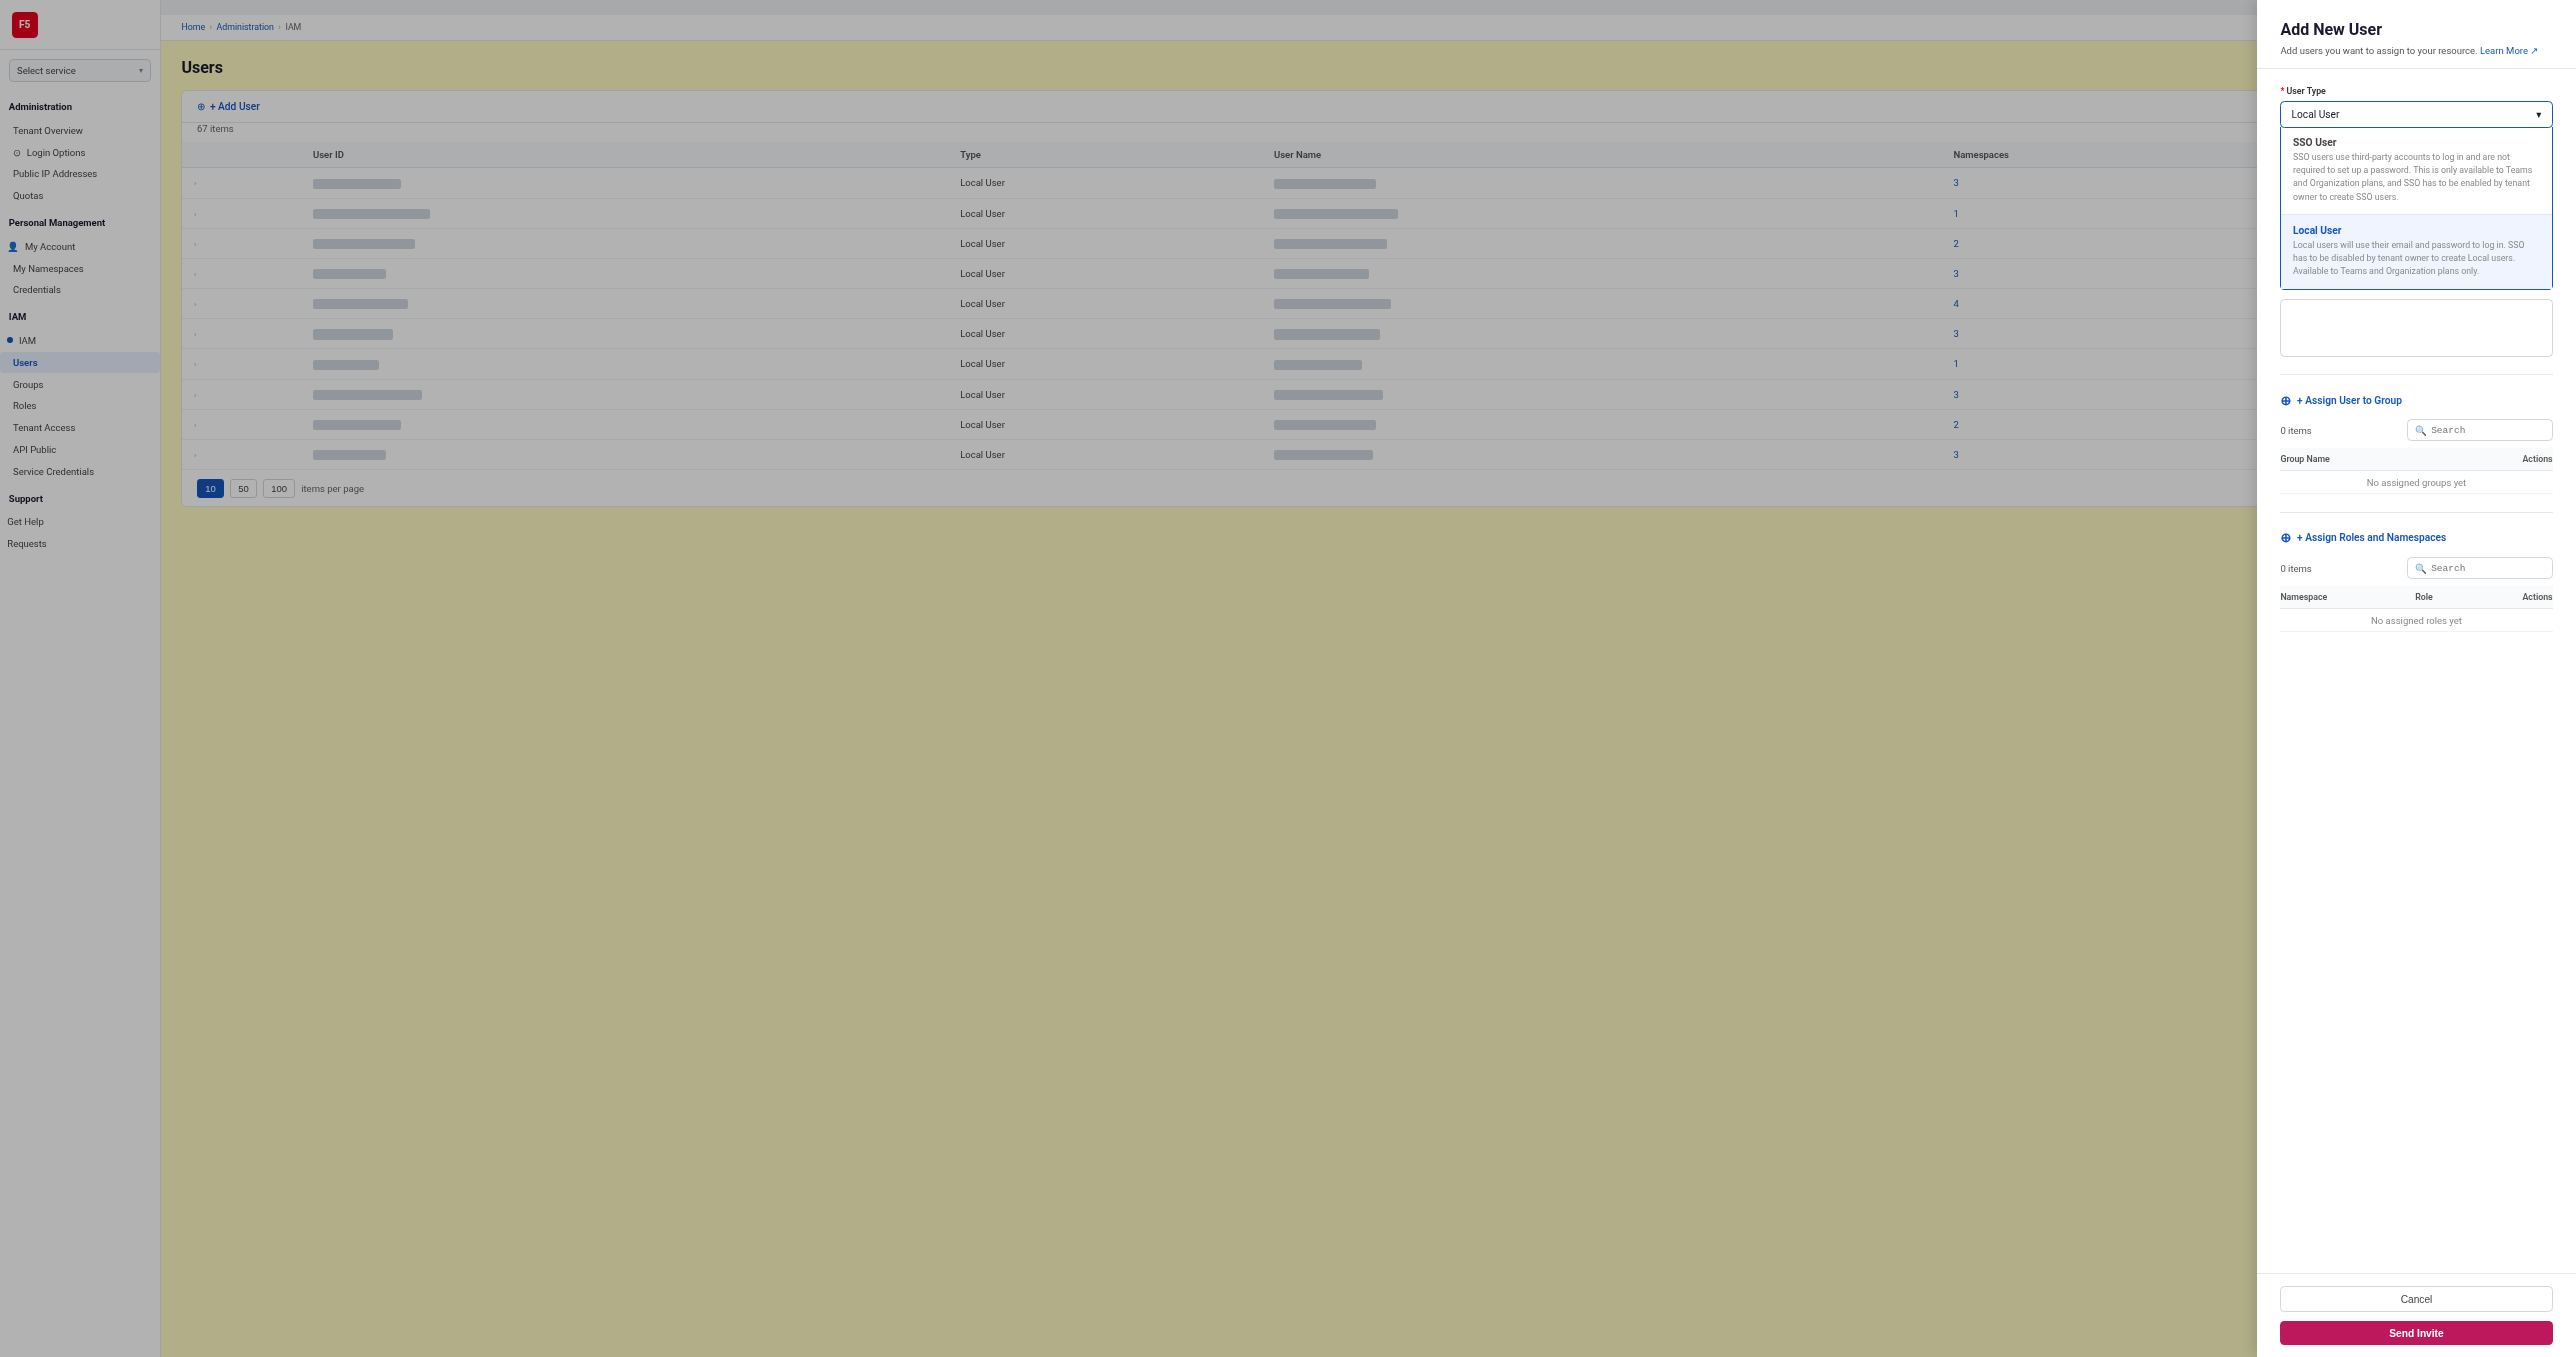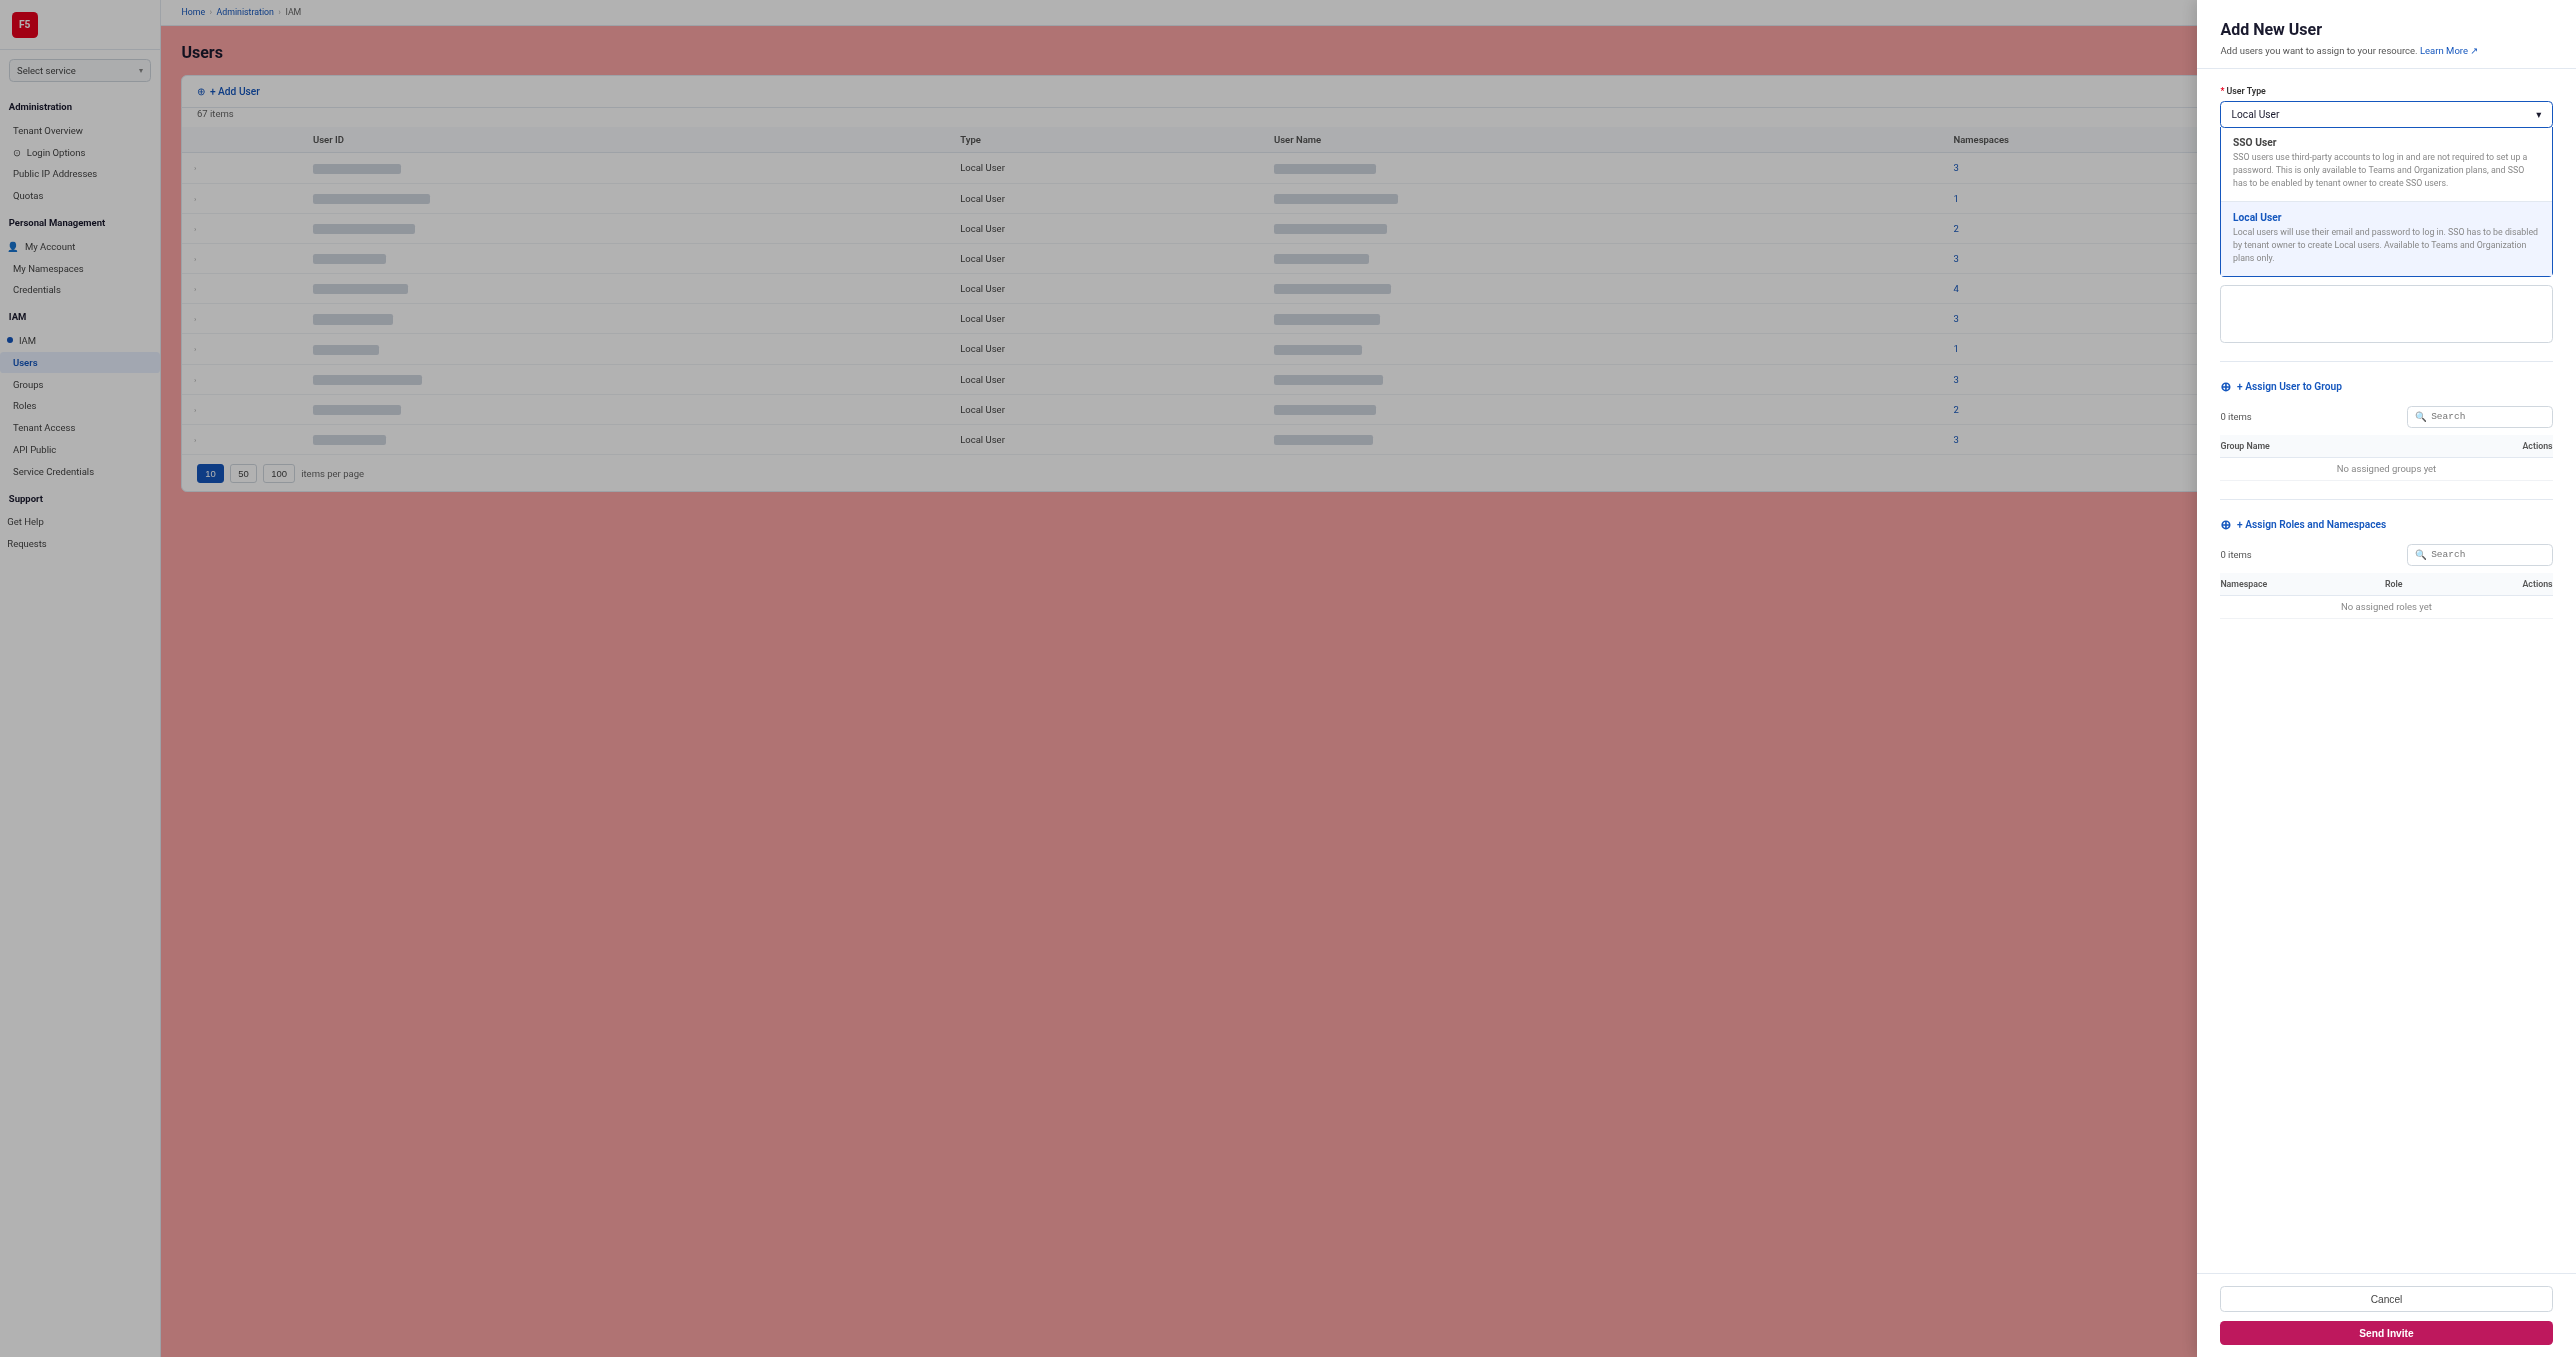--- a/index.html
+++ b/index.html
@@ -12,21 +12,21 @@
     .service-select { margin: 8.8px; border: 0.7px solid #d0d7de; border-radius: 4.4px; padding: 5.1px 7.3px; display: flex; align-items: center; justify-content: space-between; cursor: pointer; background: #f6f8fa; font-size: 9.5px; color: #444; }
     .service-select-icon { color: #888; font-size: 8px; }
     .sidebar-section { padding: 10.2px 8.8px 2.9px 8.8px; }
     .sidebar-section-title { font-size: 9.5px; font-weight: 700; color: #1a1a2e; margin-bottom: 4.4px; }
     .sidebar-item { padding: 5.1px 7.3px; border-radius: 3.6px; cursor: pointer; font-size: 9.5px; color: #444; display: flex; align-items: center; gap: 5.8px; margin-bottom: 0.7px; }
     .sidebar-item.active { color: #1557be; font-weight: 600; background: #e8f0fe; }
     .sidebar-item.indented { padding-left: 13px; }
     .iam-active-dot { width: 5.8px; height: 5.8px; border-radius: 50%; background: #1557be; display: inline-block; }
 
     
-    .main { flex: 1; display: flex; flex-direction: column; overflow: hidden; background: #fca5a5; }
+    .main { flex: 1; display: flex; flex-direction: column; overflow: hidden; background: #fef9c3; margin-top: 15px; }
 
     
     .breadcrumb { padding: 7.3px 20.4px; font-size: 8.8px; color: #666; display: flex; align-items: center; gap: 4.4px; background: #fff; border-bottom: 0.7px solid #e2e8f0; }
     .breadcrumb a { color: #1557be; text-decoration: none; }
     .breadcrumb-sep { color: #aaa; }
 
     
     .content { flex: 1; overflow-y: auto; padding: 17.5px 20.4px; }
     .page-title { font-size: 16px; font-weight: 700; color: #1a1a2e; margin-bottom: 13px; }
 
@@ -45,21 +45,21 @@
     .blurred-block { display: inline-block; background: #d0d7e0; border-radius: 2.2px; height: 10.2px; vertical-align: middle; }
     .pagination { padding: 8.8px 14.6px; display: flex; align-items: center; gap: 5.8px; }
     .page-btn { padding: 2.9px 7.3px; border: 0.7px solid #d0d7de; border-radius: 2.9px; background: #fff; cursor: pointer; font-size: 9.5px; color: #444; }
     .page-btn.active { background: #1557be; color: #fff; border-color: #1557be; }
     .per-page-label { font-size: 9.5px; color: #666; }
 
     
     .overlay { position: fixed; top: 0; left: 0; right: 0; bottom: 0; background: rgba(0,0,0,0.3); z-index: 100; }
 
     
-    .side-panel { position: fixed; right: 0; top: 0; bottom: 0; width: 379px; background: #fff; z-index: 200; box-shadow: -2.9px 0 14.6px rgba(0,0,0,0.15); display: flex; flex-direction: column; overflow-y: auto; }
+    .side-panel { position: fixed; right: 0; top: 0; bottom: 0; width: 319px; background: #fff; z-index: 200; box-shadow: -2.9px 0 14.6px rgba(0,0,0,0.15); display: flex; flex-direction: column; overflow-y: auto; }
     .panel-header { padding: 20.4px 23.4px 11.7px 23.4px; border-bottom: 0.7px solid #e2e8f0; }
     .panel-title { font-size: 16px; font-weight: 700; color: #1a1a2e; margin-bottom: 5.8px; }
     .panel-subtitle { font-size: 9.5px; color: #555; }
     .panel-subtitle a { color: #1557be; text-decoration: none; }
     .panel-body { padding: 17.5px 23.4px; flex: 1; overflow-y: auto; }
 
     
     .field-label { font-size: 8.8px; font-weight: 600; color: #333; margin-bottom: 4.4px; }
     .field-label span { color: #e8001d; }
     .select-box { width: 100%; border: 1.5px solid #1557be; border-radius: 4.4px; padding: 7.3px 10.2px; font-size: 10.2px; color: #1a1a2e; background: #fff; display: flex; align-items: center; justify-content: space-between; cursor: pointer; position: relative; }

